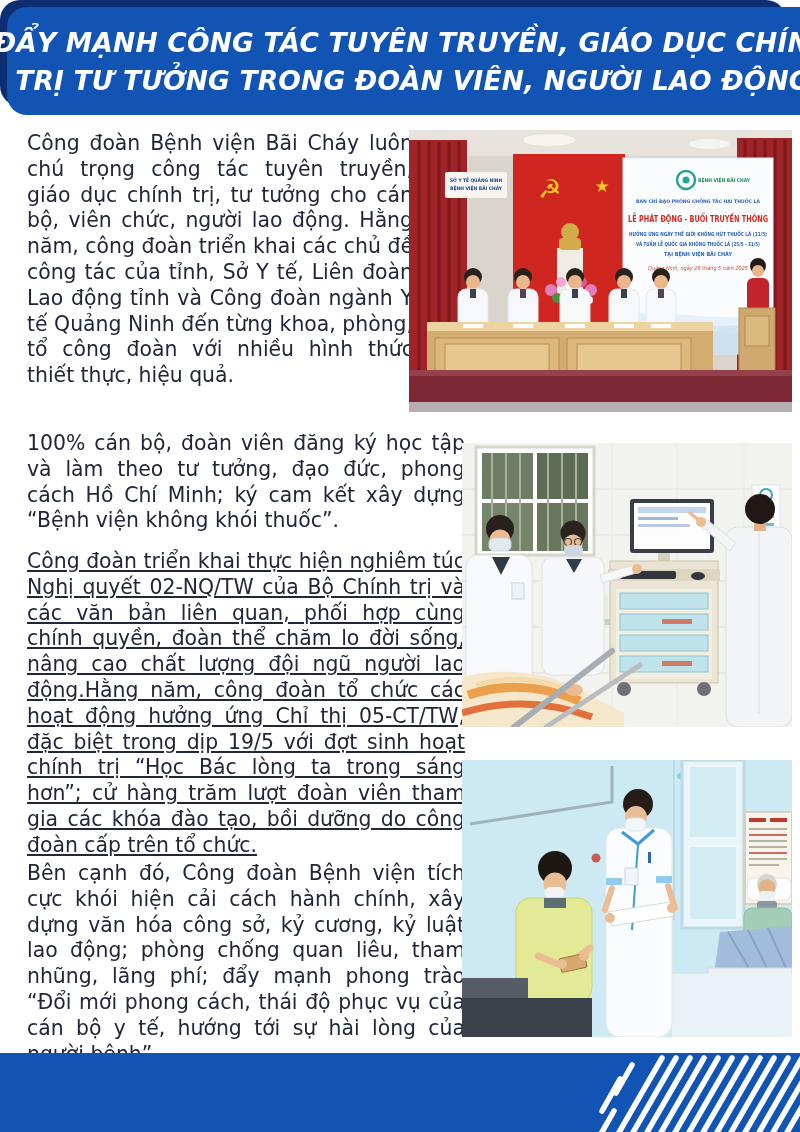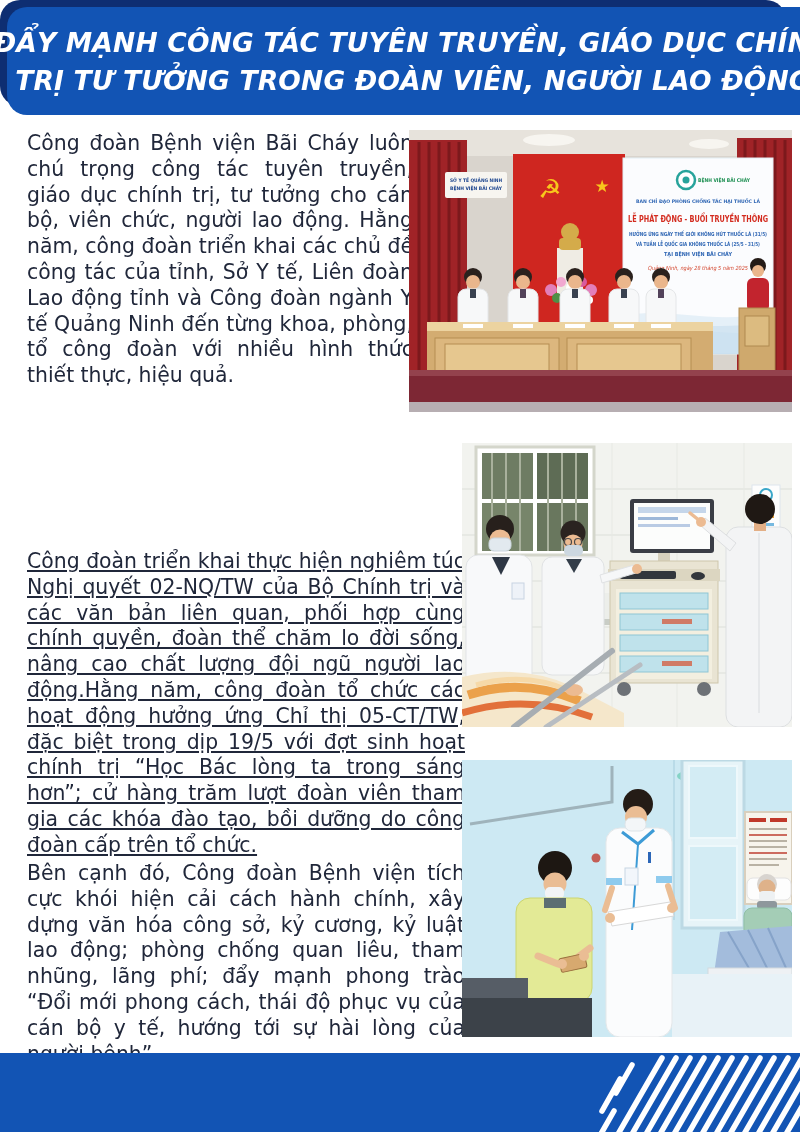--- a/index.html
+++ b/index.html
@@ -35,20 +35,21 @@
 
   <header class="banner">
     <div class="banner-navy"></div>
     <div class="banner-blue">
       <div class="banner-line">ĐẨY MẠNH CÔNG TÁC TUYÊN TRUYỀN, GIÁO DỤC CHÍNH</div>
       <div class="banner-line">TRỊ TƯ TƯỞNG TRONG ĐOÀN VIÊN, NGƯỜI LAO ĐỘNG</div>
     </div>
   </header>
 
   <p class="para p1">Công đoàn Bệnh viện Bãi Cháy luôn chú trọng công tác tuyên truyền, giáo dục chính trị, tư tưởng cho cán bộ, viên chức, người lao động. Hằng năm, công đoàn triển khai các chủ đề công tác của tỉnh, Sở Y tế, Liên đoàn Lao động tỉnh và Công đoàn ngành Y tế Quảng Ninh đến từng khoa, phòng, tổ công đoàn với nhiều hình thức thiết thực, hiệu quả.</p>
+  <p class="para p2">100% cán bộ, đoàn viên đăng ký học tập và làm theo tư tưởng, đạo đức, phong cách Hồ Chí Minh; ký cam kết xây dựng “Bệnh viện không khói thuốc”.</p>
   <p class="para p3">Công đoàn triển khai thực hiện nghiêm túc Nghị quyết 02-NQ/TW của Bộ Chính trị và các văn bản liên quan, phối hợp cùng chính quyền, đoàn thể chăm lo đời sống, nâng cao chất lượng đội ngũ người lao động.Hằng năm, công đoàn tổ chức các hoạt động hưởng ứng Chỉ thị 05-CT/TW, đặc biệt trong dịp 19/5 với đợt sinh hoạt chính trị “Học Bác lòng ta trong sáng hơn”; cử hàng trăm lượt đoàn viên tham gia các khóa đào tạo, bồi dưỡng do công đoàn cấp trên tổ chức.</p>
   <p class="para p4">Bên cạnh đó, Công đoàn Bệnh viện tích cực khói hiện cải cách hành chính, xây dựng văn hóa công sở, kỷ cương, kỷ luật lao động; phòng chống quan liêu, tham nhũng, lãng phí; đẩy mạnh phong trào “Đổi mới phong cách, thái độ phục vụ của cán bộ y tế, hướng tới sự hài lòng của người bệnh”.</p>
 
   <figure class="photo photo1">
     <svg viewBox="0 0 383 282" preserveAspectRatio="none">
       <rect x="0" y="0" width="383" height="262" fill="#d9d4cd"></rect>
       <rect x="0" y="0" width="383" height="26" fill="#e7e3dc"></rect>
       <ellipse cx="140" cy="10" rx="26" ry="6" fill="#f7f5f0"></ellipse>
       <ellipse cx="300" cy="14" rx="20" ry="5" fill="#f7f5f0"></ellipse>
 

